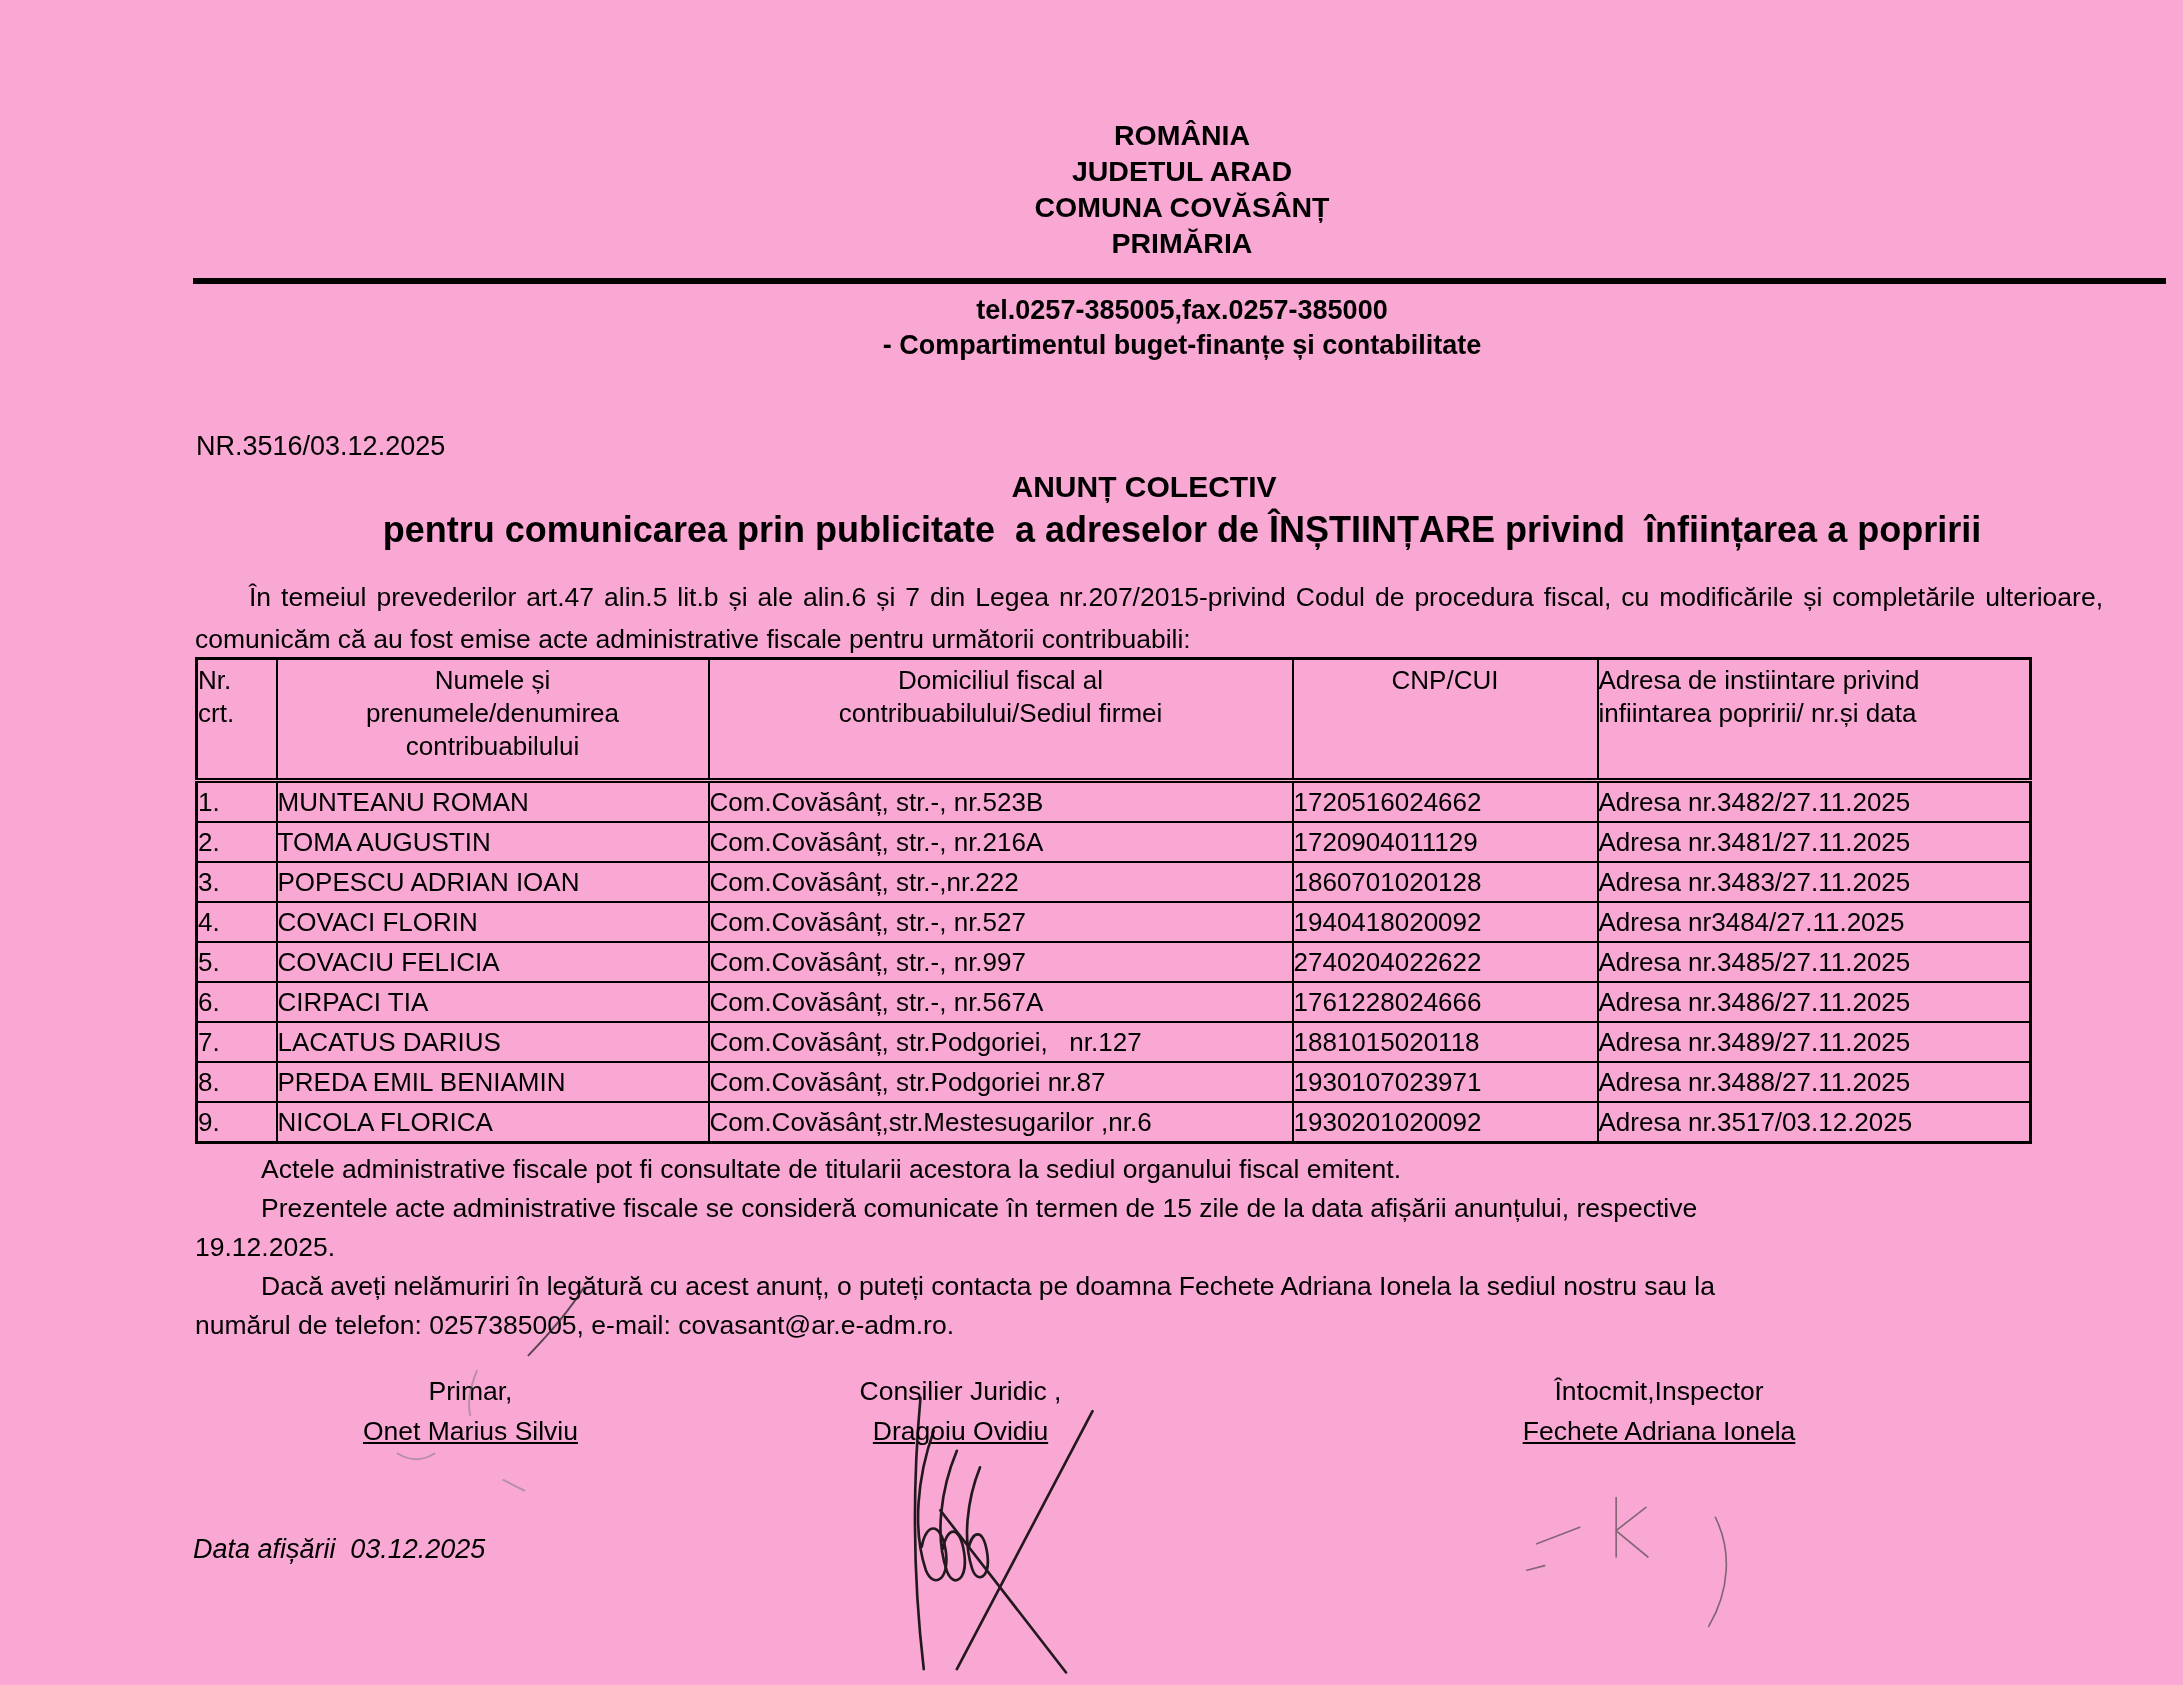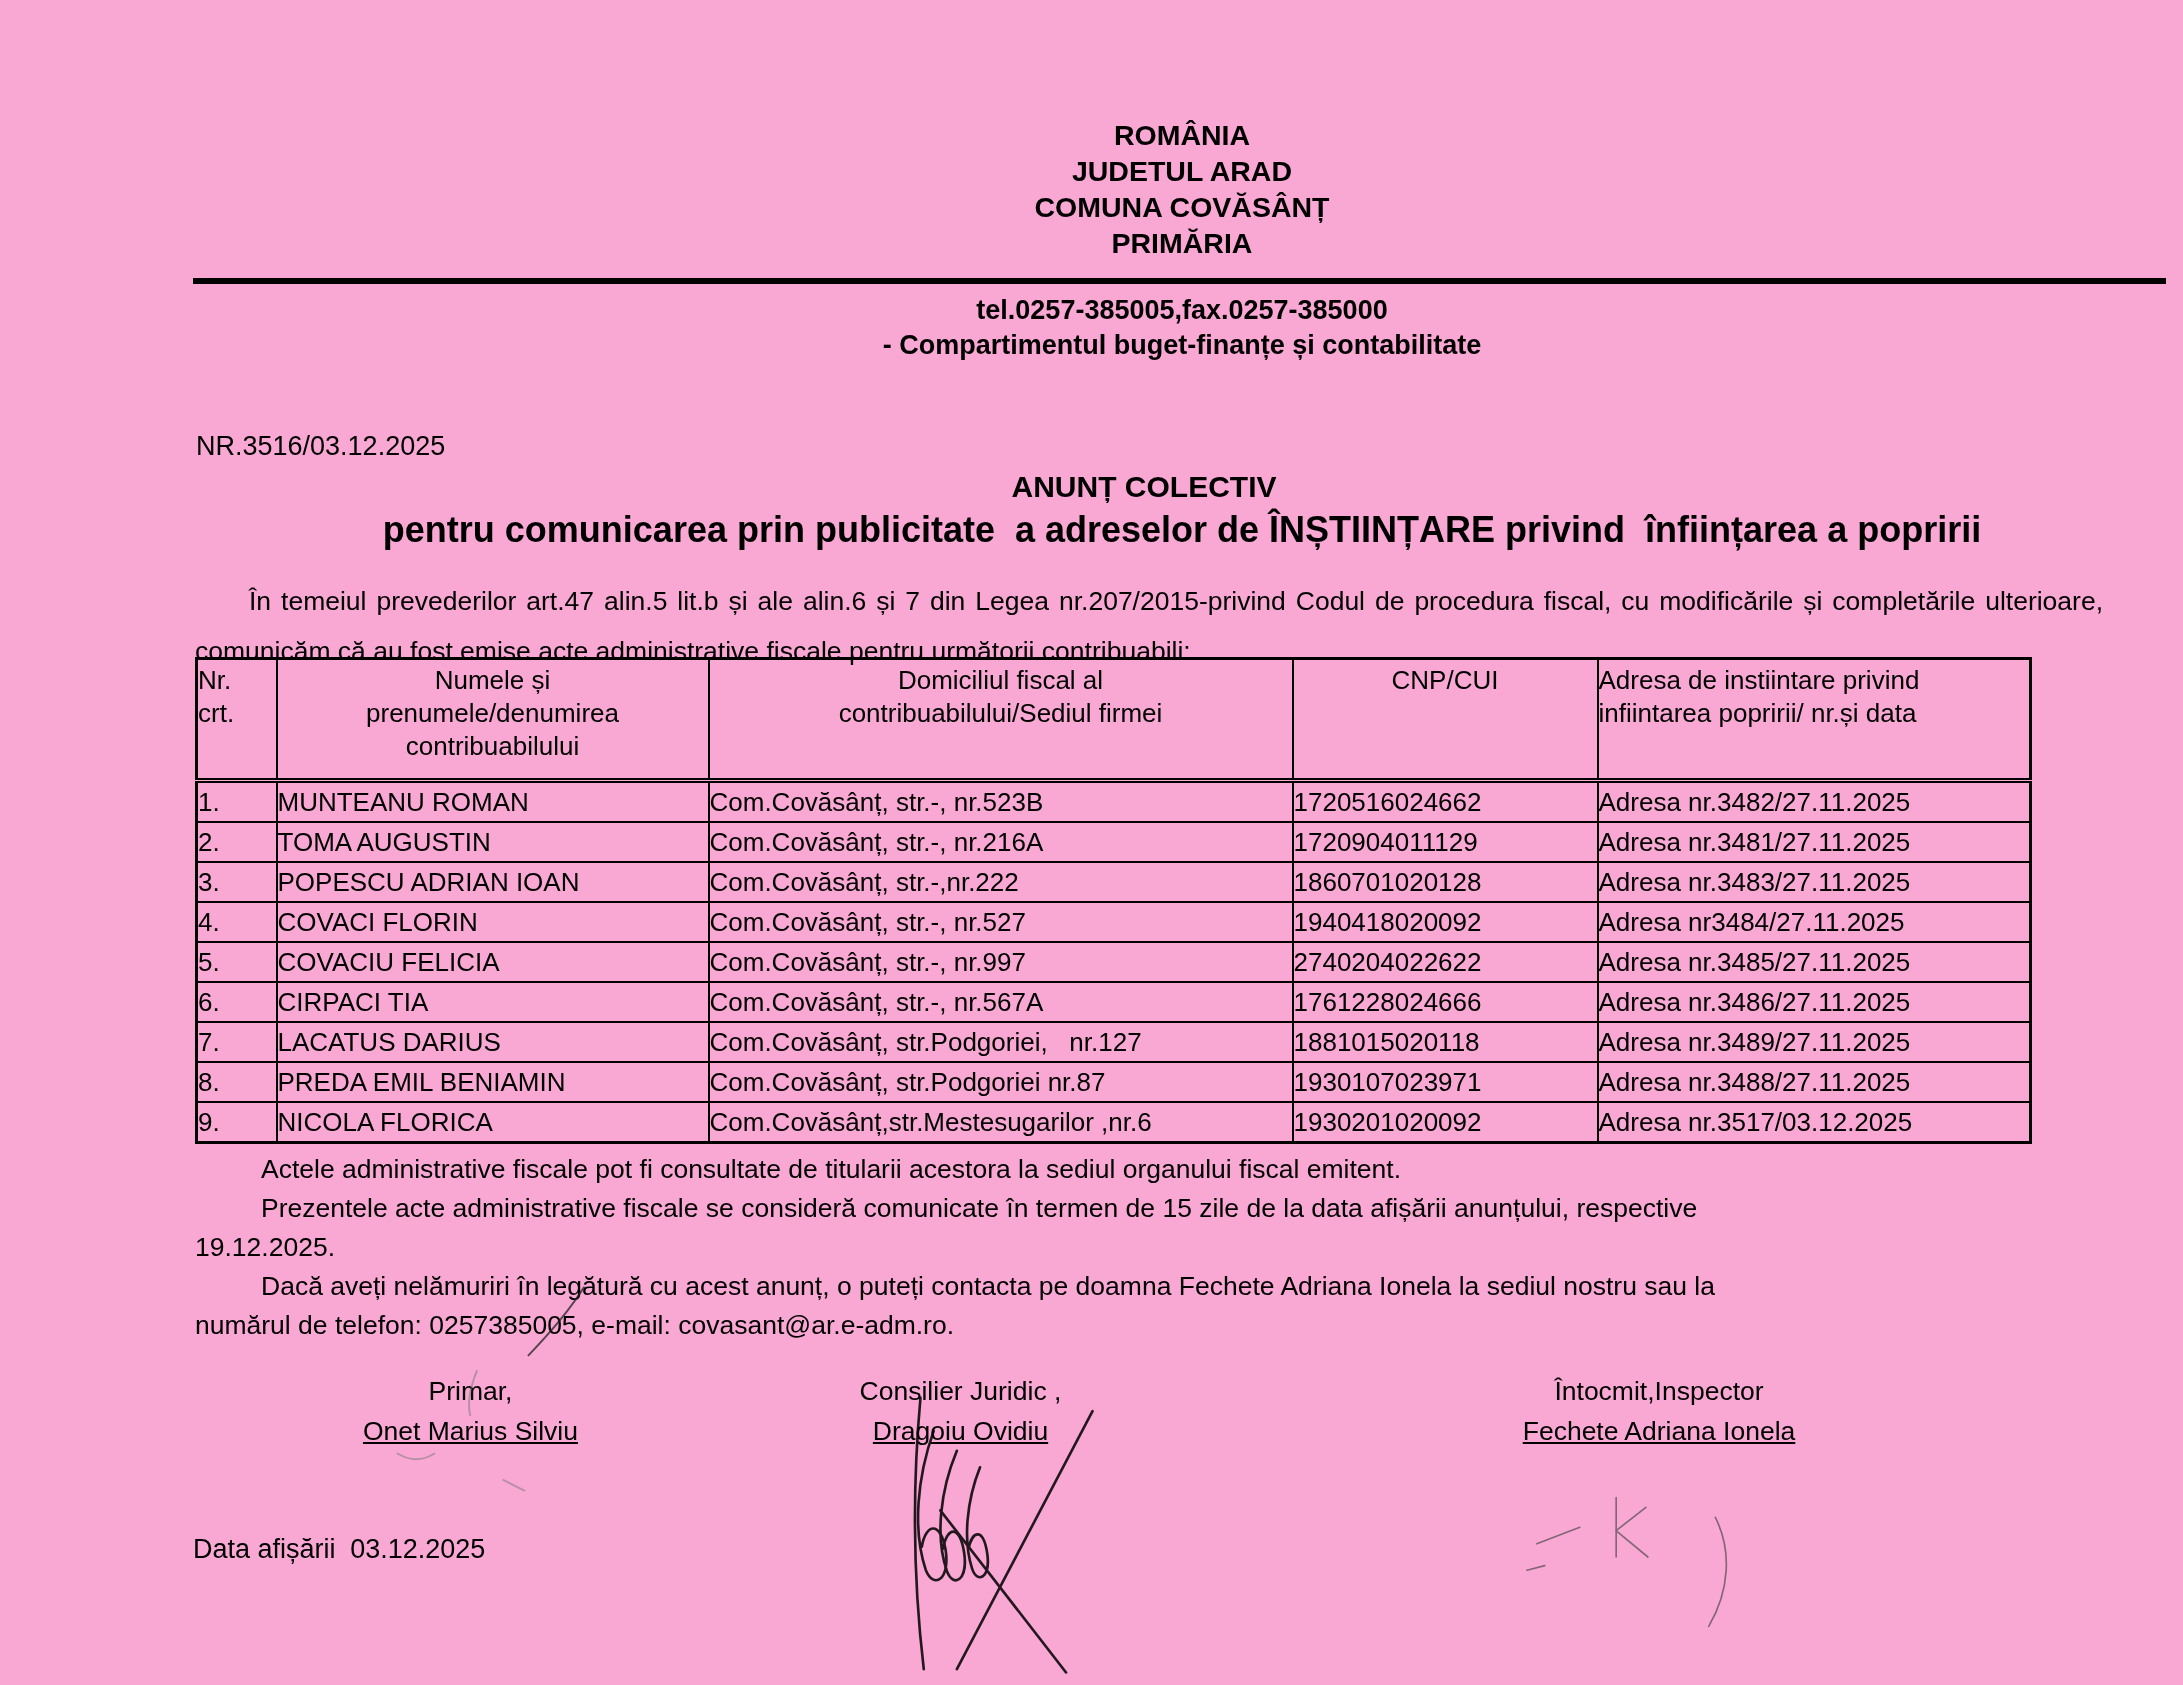--- a/index.html
+++ b/index.html
@@ -12,21 +12,21 @@
   .org-header{top:117px;font-weight:bold;font-size:28.5px;line-height:36px;}
   .org-header div{white-space:nowrap;}
   .rule{position:absolute;left:193px;top:278px;width:1973px;height:6px;background:#000;}
   .address-block{top:293px;font-weight:bold;font-size:27px;line-height:35px;}
   .doc-number{position:absolute;left:196px;top:431px;font-size:27px;}
   .title-block{top:470px;font-weight:bold;font-size:30px;}
   .title-block span{position:relative;left:-38px;}
   .subtitle-block{top:509px;font-weight:bold;font-size:36px;white-space:pre-wrap;}
   .intro{
     position:absolute;left:195px;top:576px;width:1908px;
-    font-size:26.5px;line-height:50px;text-align:justify;text-indent:54px;
+    font-size:26.5px;line-height:42px;text-align:justify;text-indent:54px;
   }
   
   table.contrib{
     position:absolute;left:195px;top:657px;width:1834px;
     border-collapse:collapse;table-layout:fixed;
     font-size:26px;color:#000;
   }
   table.contrib th,table.contrib td{
     border:2px solid #000;padding:0;margin:8px;overflow:hidden;
   }
@@ -48,21 +48,21 @@
   .notes{position:absolute;left:195px;top:1150px;width:1914px;font-size:26.5px;line-height:39px;}
   .note-indent{padding-left:66px;}
   
   .sig{position:absolute;top:1375px;text-align:center;font-size:26.5px;line-height:32px;}
   .sig .sig-name{margin-top:8px;white-space:nowrap;text-decoration:underline;}
   .sig .sig-role{white-space:pre;}
   .sig1{left:305px;width:331px;}
   .sig2{left:795px;width:331px;}
   .sig3{left:1487px;width:344px;}
   
-  .posting{position:absolute;left:193px;top:1534px;font-size:27px;}
+  .posting{position:absolute;left:193px;top:1534px;font-size:27px;font-style:italic;}
   .posting .gap{display:inline-block;width:14.6px;}
   svg.scribble{position:absolute;pointer-events:none;}
 </style>
 </head>
 <body>
 
 <div class="page">
 
   <div class="center-block org-header">
     <div>ROMÂNIA</div>

